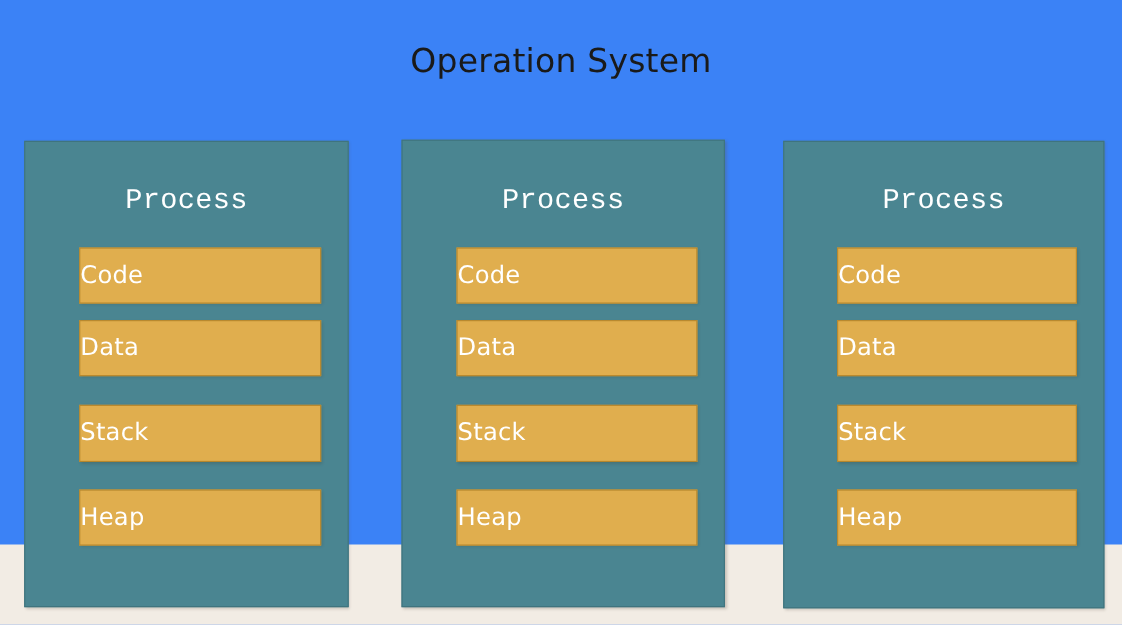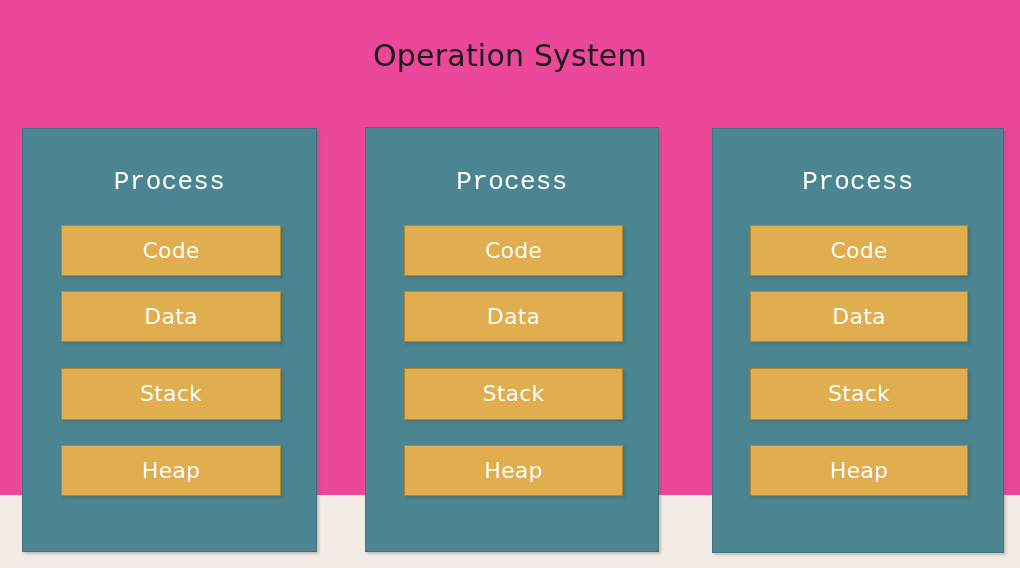--- a/index.html
+++ b/index.html
@@ -11,21 +11,21 @@
     width: 1020px;
     height: 568px;
     background: #f2ece4;
     font-family: "DejaVu Sans", "Liberation Sans", sans-serif;
     overflow: hidden;
   }
   #canvas {
     position: relative;
     width: 1020px;
     height: 495px;
-    background: #ec4899;
+    background: #3b82f6;
   }
   .diagram-title {
     position: absolute;
     left: 0;
     top: 38px;
     width: 1020px;
     text-align: center;
     font-size: 30px;
     font-weight: 400;
     color: #1a1a1a;
@@ -52,21 +52,22 @@
     font-family: Liberation Mono, monospace;
   }
   .segment {
     position: absolute;
     background: #e0ae4e;
     border: 1.5px solid #b5862c;
     box-sizing: border-box;
     box-shadow: 1.5px 1.5px 2.5px rgba(60, 50, 30, 0.22);
     display: flex;
     align-items: center;
-    justify-content: center;
+    justify-content: flex-start;
+    margin-left: 11px;
   }
   .segment-label {
     color: #ffffff;
     font-size: 22px;
     font-weight: 400;
     line-height: 26px;
     letter-spacing: 0.2px;
   }
 </style>
 </head>

